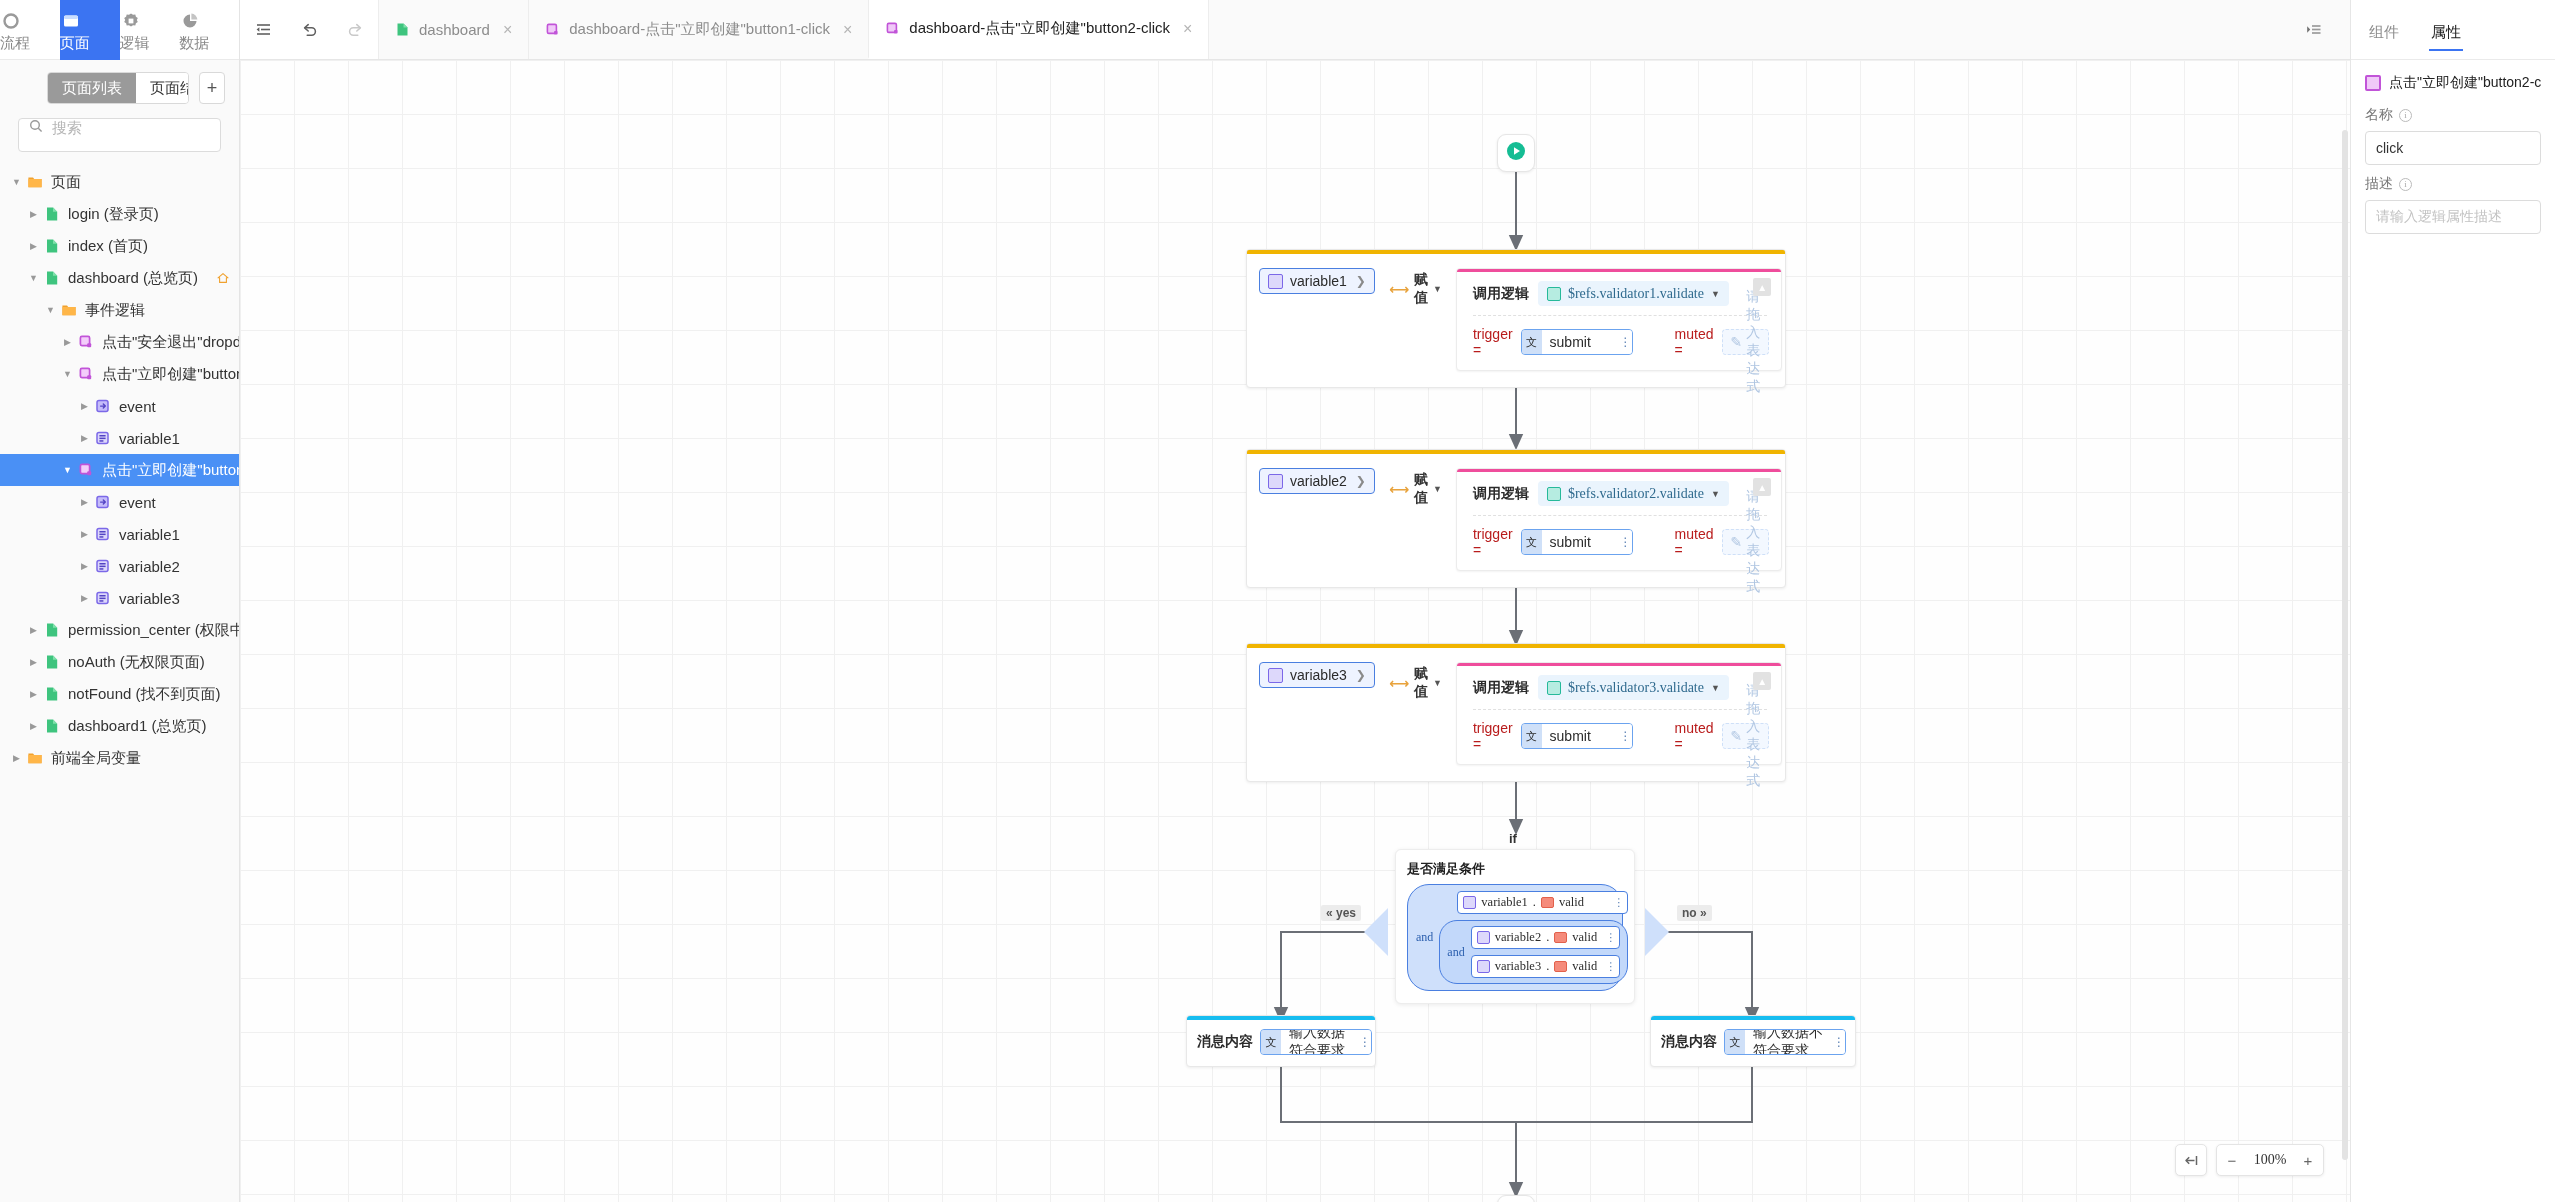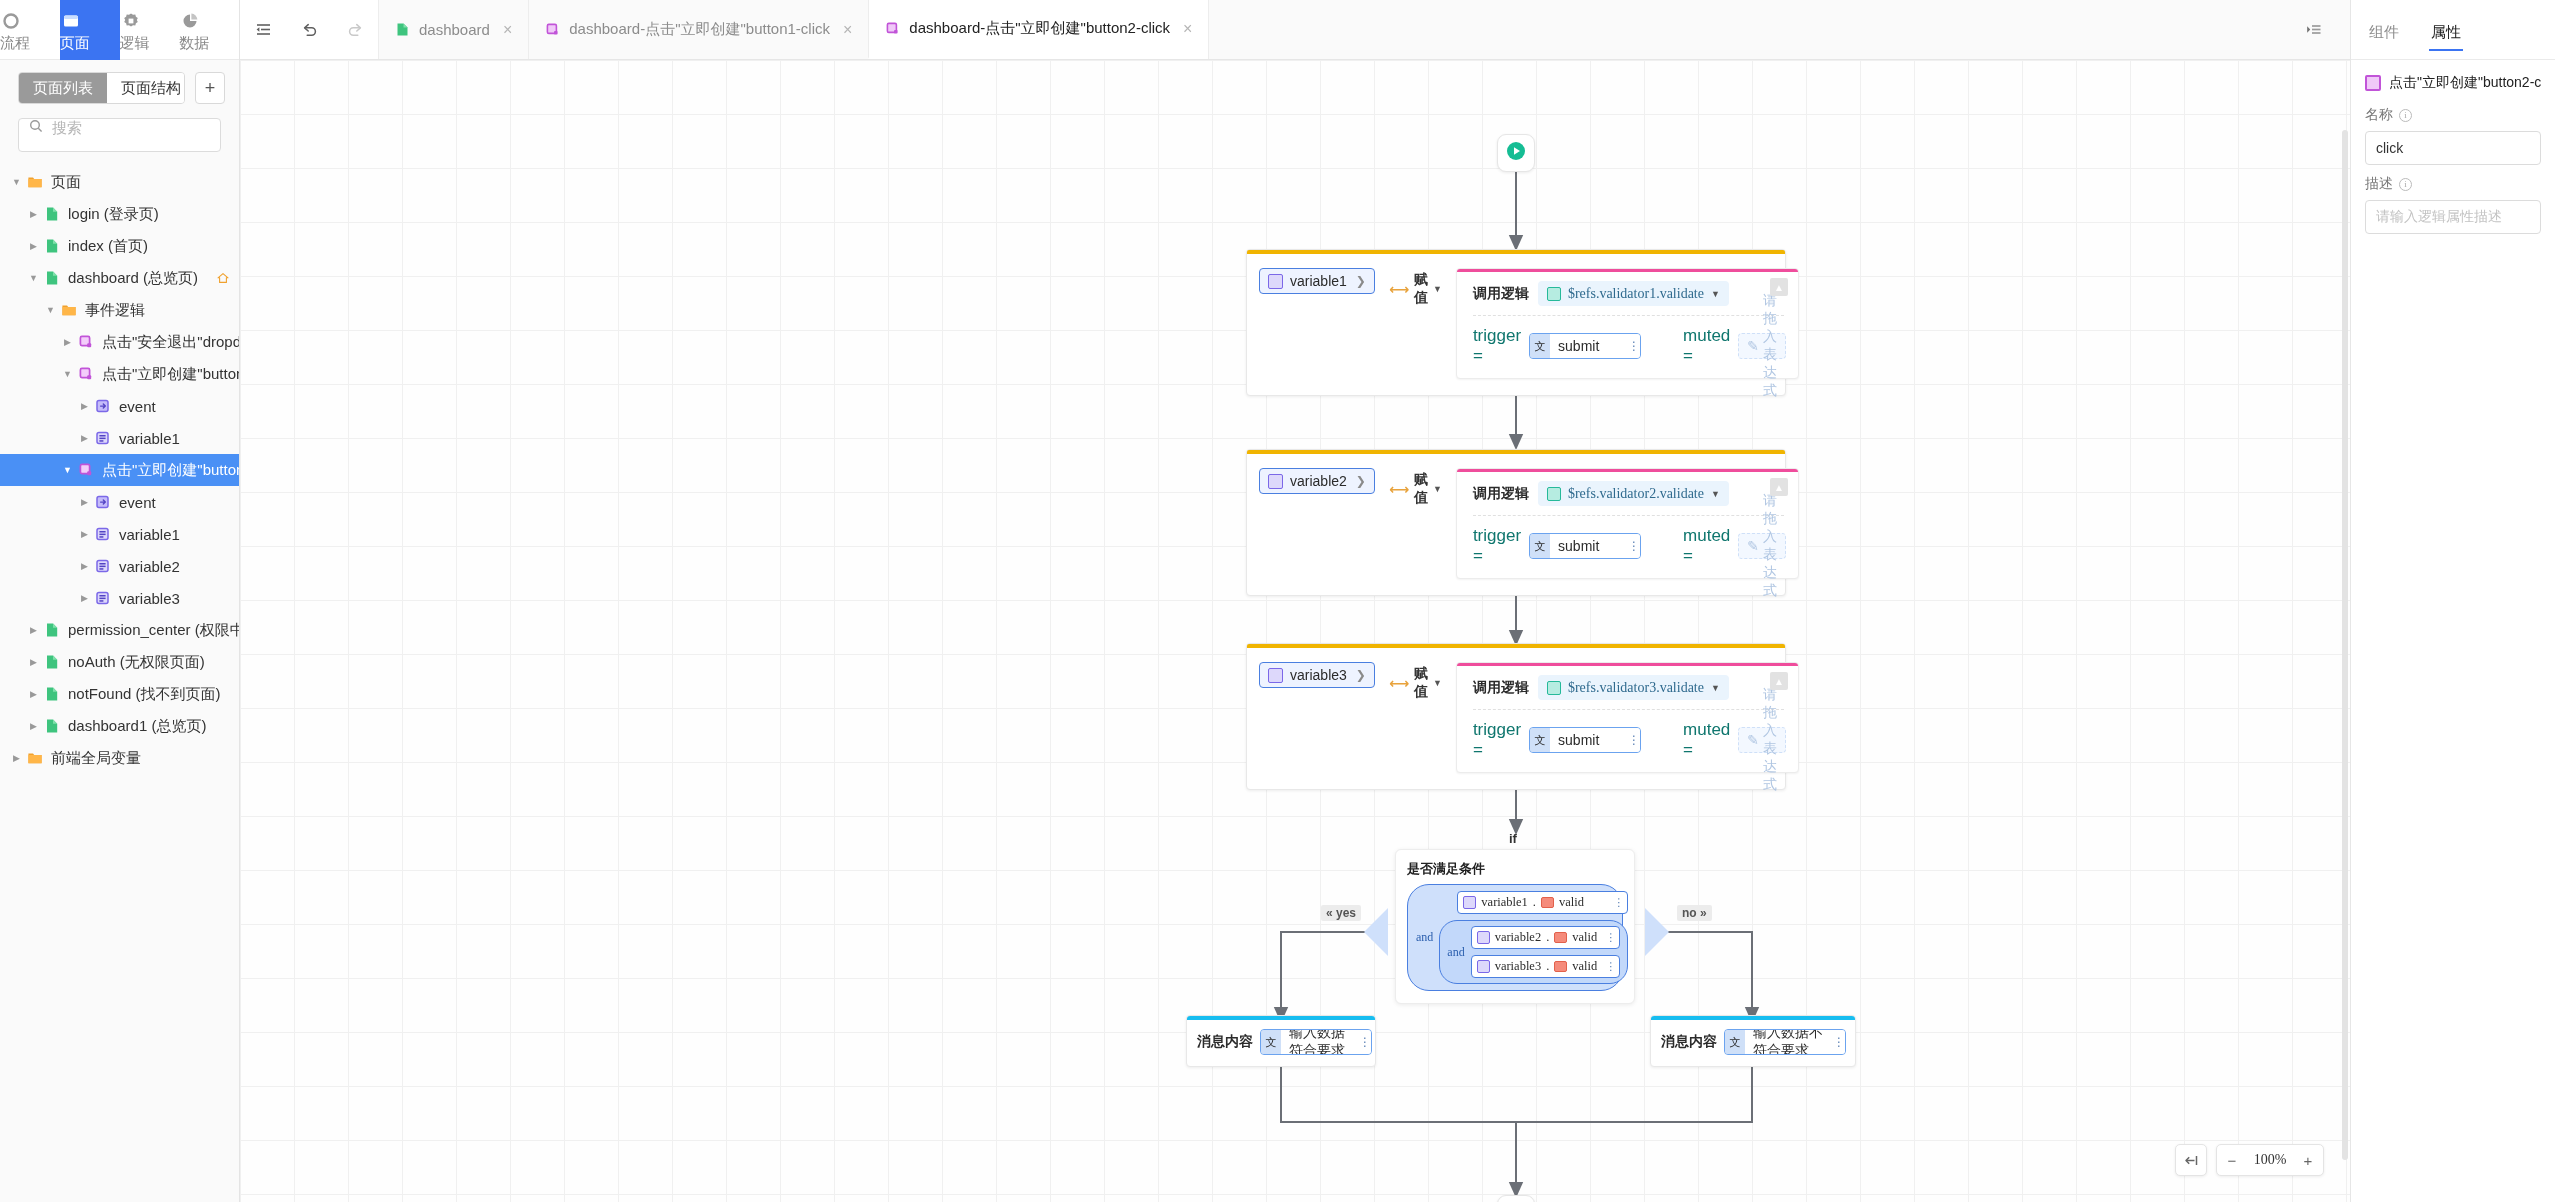--- a/index.html
+++ b/index.html
@@ -16,21 +16,21 @@
               display: flex; flex-direction: column; flex: 0 0 240px; }
   .rail { display: flex; height: 60px; border-bottom: 1px solid #eaeaea; background: #fff; }
   .rail-item { width: 60px; height: 60px; display: flex; flex-direction: column;
                align-items: flex-start; justify-content: center; gap: 3px; cursor: pointer; }
   .rail-item.active { background: #3b74f2; }
   .rail-item .ri-label { font-size: 15px; color: #888; line-height: 1; }
   .rail-item.active .ri-label { color: #fff; }
   .ri-glyph { width: 22px; height: 22px; display: flex; align-items: center; justify-content: center; }
 
   .seg-row { display: flex; align-items: center; padding: 12px 14px 8px 18px; gap: 10px; }
-  .seg { display: flex; border-radius: 4px; overflow: hidden; border: 1px solid #d9d9d9; height: 32px; }
+  .seg { display: flex; border-radius: 4px; overflow: hidden; border: 1px solid #d9d9d9; height: 32px; margin-left: 29px; }
   .seg-btn { padding: 0 14px; display: flex; align-items: center; font-size: 15px;
              color: #333; background: #fff; cursor: pointer; white-space: nowrap; }
   .seg-btn.active { background: #9a9a9a; color: #fff; }
   .plus-btn { width: 32px; height: 32px; border: 1px solid #d9d9d9; border-radius: 4px; background: #fff;
               display: flex; align-items: center; justify-content: center; color: #555; font-size: 18px;
               cursor: pointer; margin-left: auto; }
 
   .search-wrap { padding: 6px 18px 10px 18px; }
   .search-box { height: 34px; border: 1px solid #dcdcdc; border-radius: 4px; background: #fff;
                 display: flex; align-items: flex-start; gap: 9px; padding: 0 10px; }
@@ -96,21 +96,21 @@
   .ref-pill { display: flex; align-items: center; gap: 7px; height: 25px; padding: 0 9px;
               background: #eaf4fd; border-radius: 4px; font-size: 14px; color: #2f6a8e;
               font-family: "Liberation Serif", serif; cursor: pointer; }
   .logic-ico { width: 14px; height: 14px; border: 1.6px solid #26b99a; border-radius: 2px;
                background: #b6ece1; display: inline-block; }
   .collapse-sq { position: absolute; right: 10px; top: 9px; width: 18px; height: 18px;
                  background: #e2e2e2; border-radius: 2px; display: flex; align-items: center;
                  justify-content: center; font-size: 10px; color: #fff; cursor: pointer; }
   .dashed-sep { border-top: 1px dashed #e0e0e0; margin: 2px 14px 0 16px; }
   .call-row2 { display: flex; align-items: center; padding: 10px 12px 12px 16px; gap: 8px; }
-  .kv-label { font-size: 17px; color: #0f766e; }
+  .kv-label { font-size: 14px; color: #b91c1c; }
   .val-field { display: flex; align-items: center; height: 26px; border: 1px solid #6ba3ef;
                border-radius: 4px; background: #dce9fb; overflow: hidden; min-width: 112px; cursor: text; }
   .tchip { width: 20px; display: flex; align-items: center; justify-content: center;
            font-size: 11px; color: #2b2b2b; background: #cfe0f8; height: 100%; }
   .val-text { flex: 1; padding: 0 8px; font-size: 14px; color: #2b2b2b; background: #fff; height: 100%;
               display: flex; align-items: center; }
   .dots { width: 13px; display: flex; align-items: center; justify-content: center; color: #5d82b5;
           font-size: 12px; background: #fff; height: 100%; cursor: pointer; letter-spacing: -1px; }
   .ph-field { display: flex; align-items: center; gap: 4px; height: 26px; padding: 0 8px;
               border: 1px dashed #cfe0f8; border-radius: 4px; background: #f3f8ff;

